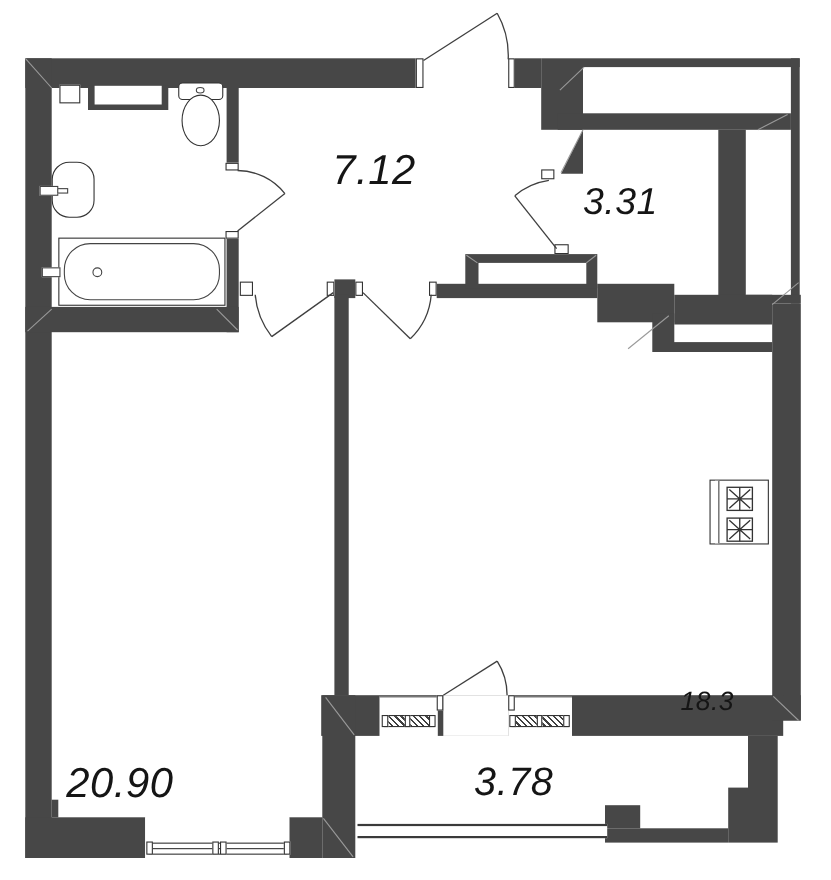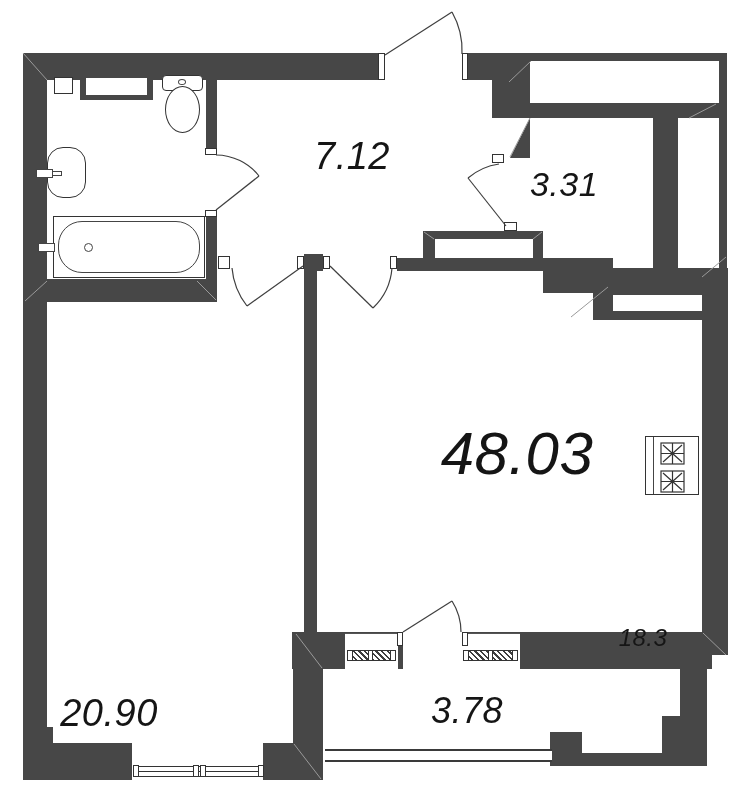--- a/index.html
+++ b/index.html
@@ -180,20 +180,19 @@
     </g>
 
     <g stroke="#333" stroke-width="1.2" fill="none">
       <rect x="661" y="443" width="23" height="21"></rect>
       <path d="M661,453.5 H684 M672.5,443 V464 M663,445 L682,462 M682,445 L663,462"></path>
       <rect x="661" y="471" width="23" height="21"></rect>
       <path d="M661,481.5 H684 M672.5,471 V492 M663,473 L682,490 M682,473 L663,490"></path>
     </g>
   </svg>
 
-  <div class="lbl" style="left:352px;top:156px;font-size:38px">7.12</div>
+  <div class="lbl" style="left:340px;top:156px;font-size:38px">7.12</div>
   <div class="lbl" style="left:564px;top:184px;font-size:34px">3.31</div>
-  <div class="lbl" style="left:517px;top:453px;font-size:60px;font-weight:bold;font-weight:normal">48.03</div>
   <div class="lbl" style="left:643px;top:638px;font-size:24px">18.3</div>
   <div class="lbl" style="left:109px;top:713px;font-size:38px">20.90</div>
   <div class="lbl" style="left:467px;top:711px;font-size:36px">3.78</div>
 
 </div>
 
 </body></html>

